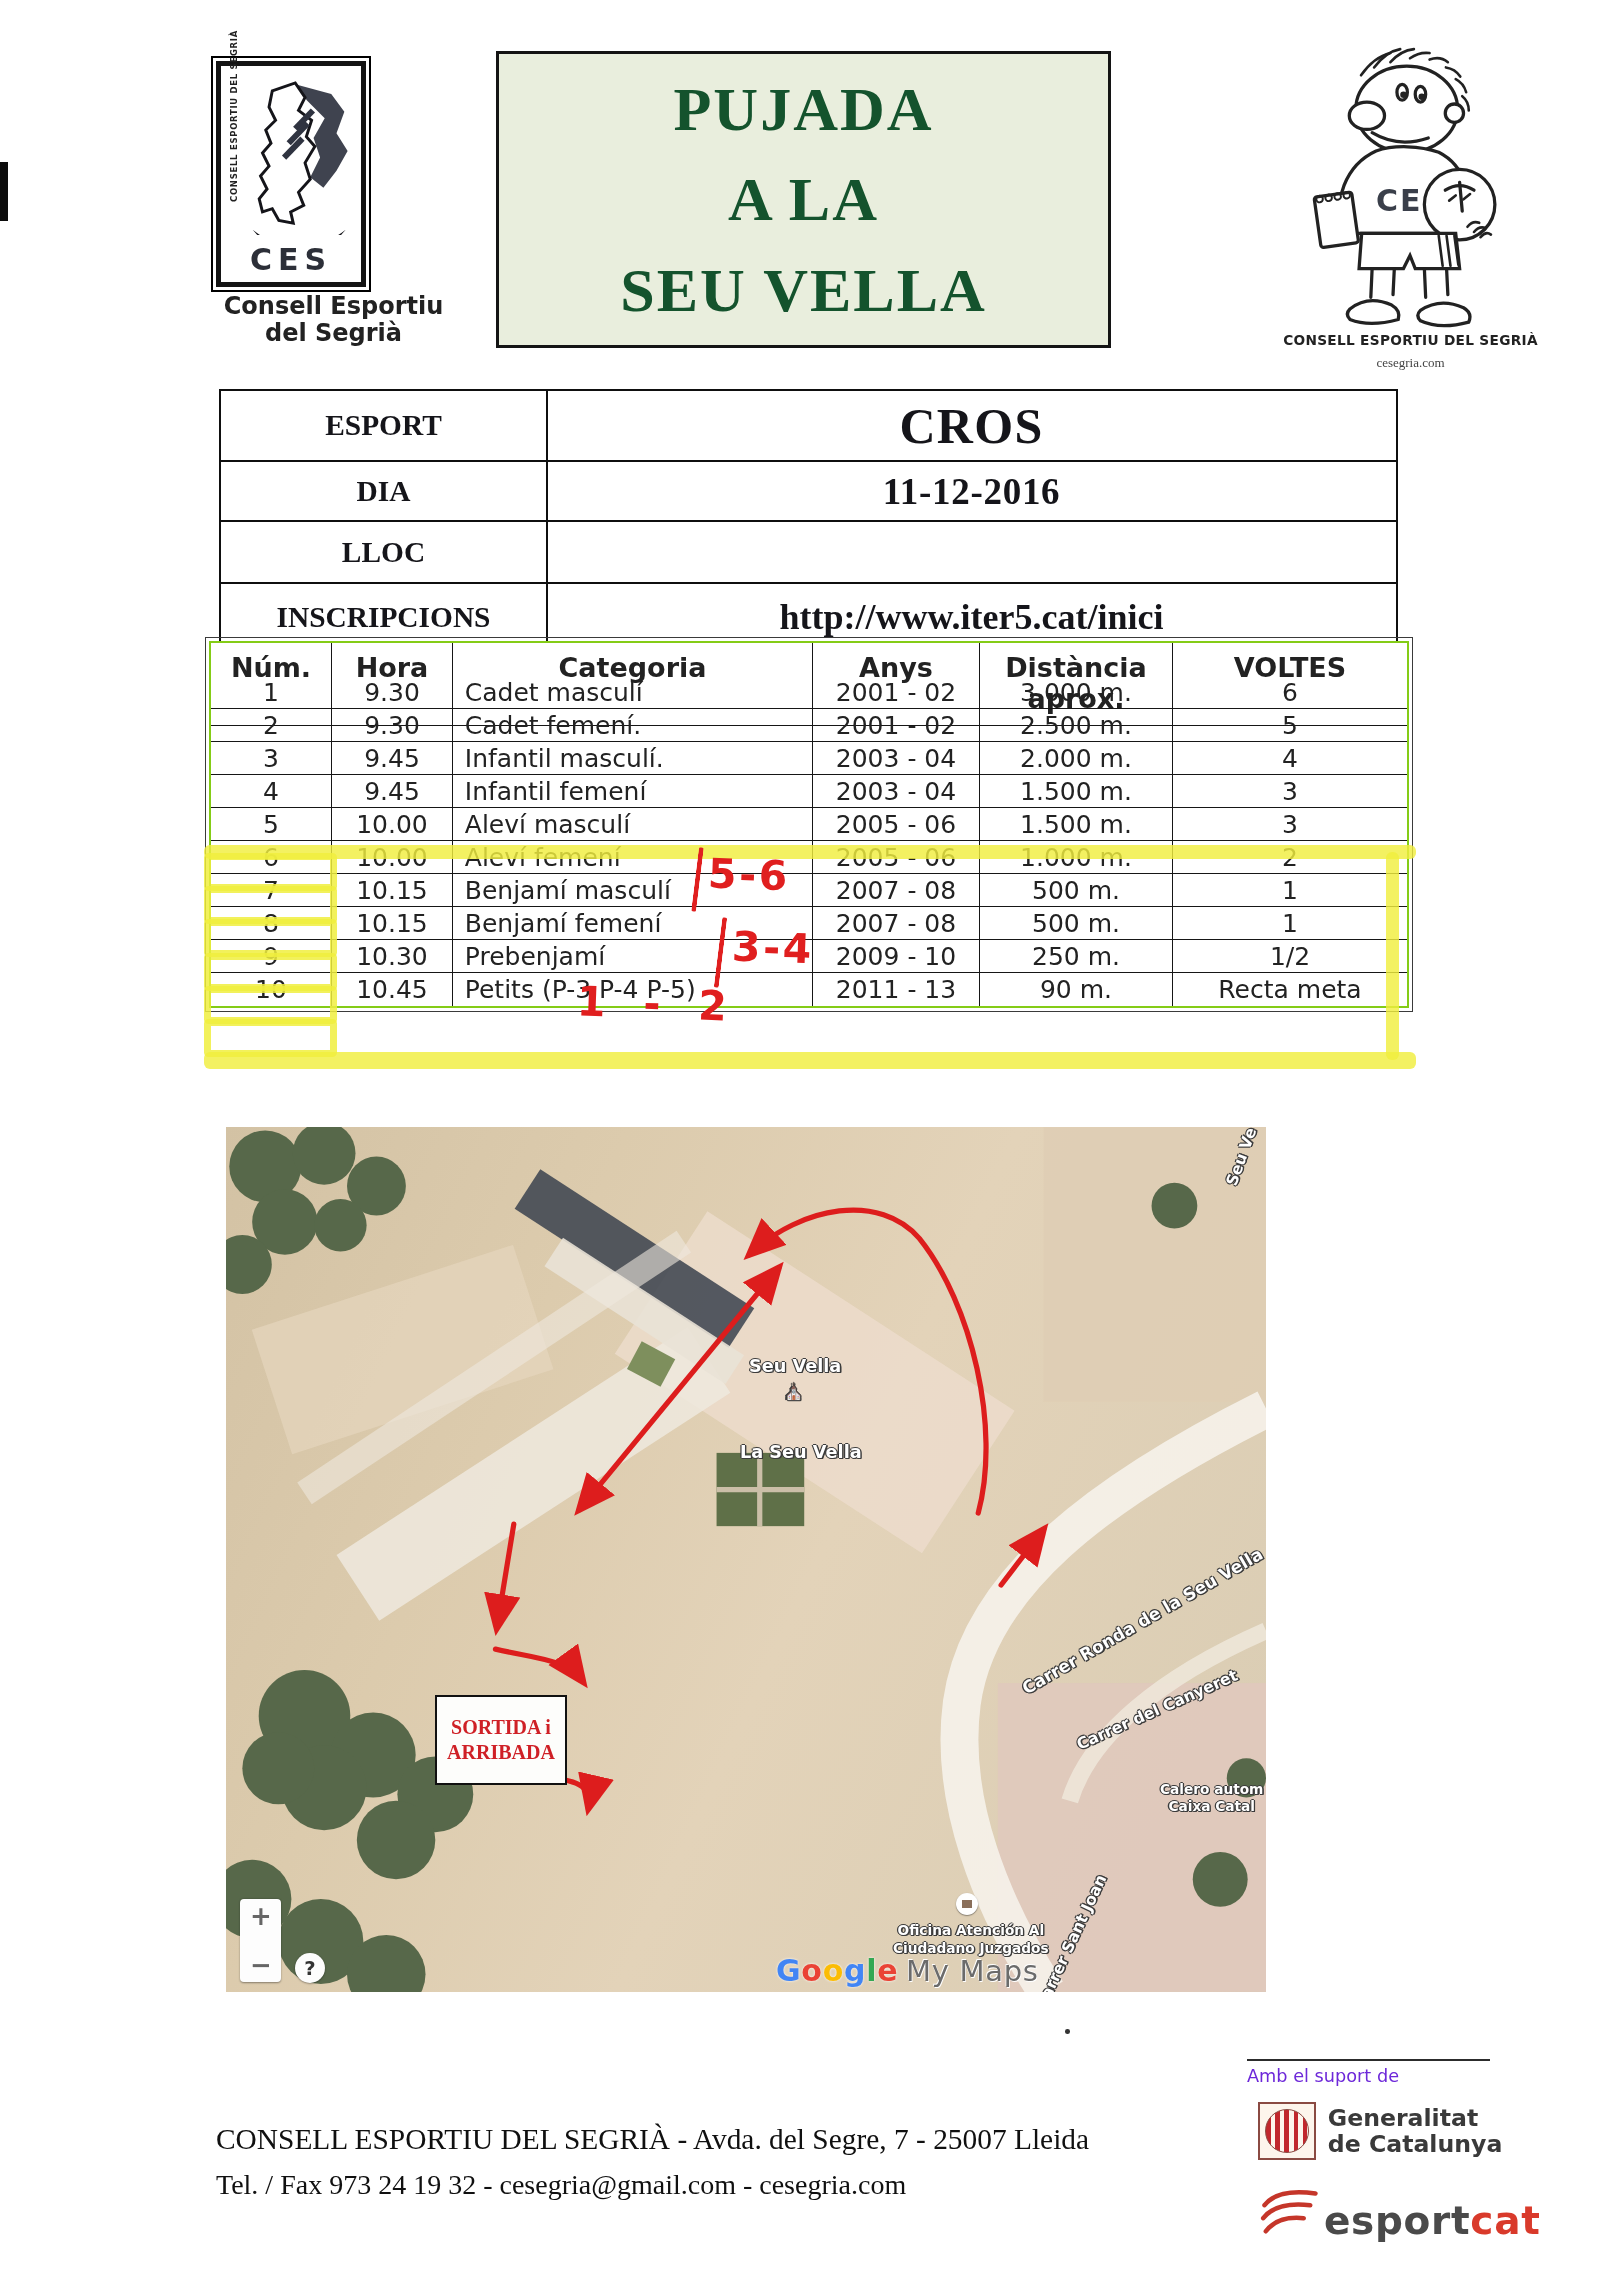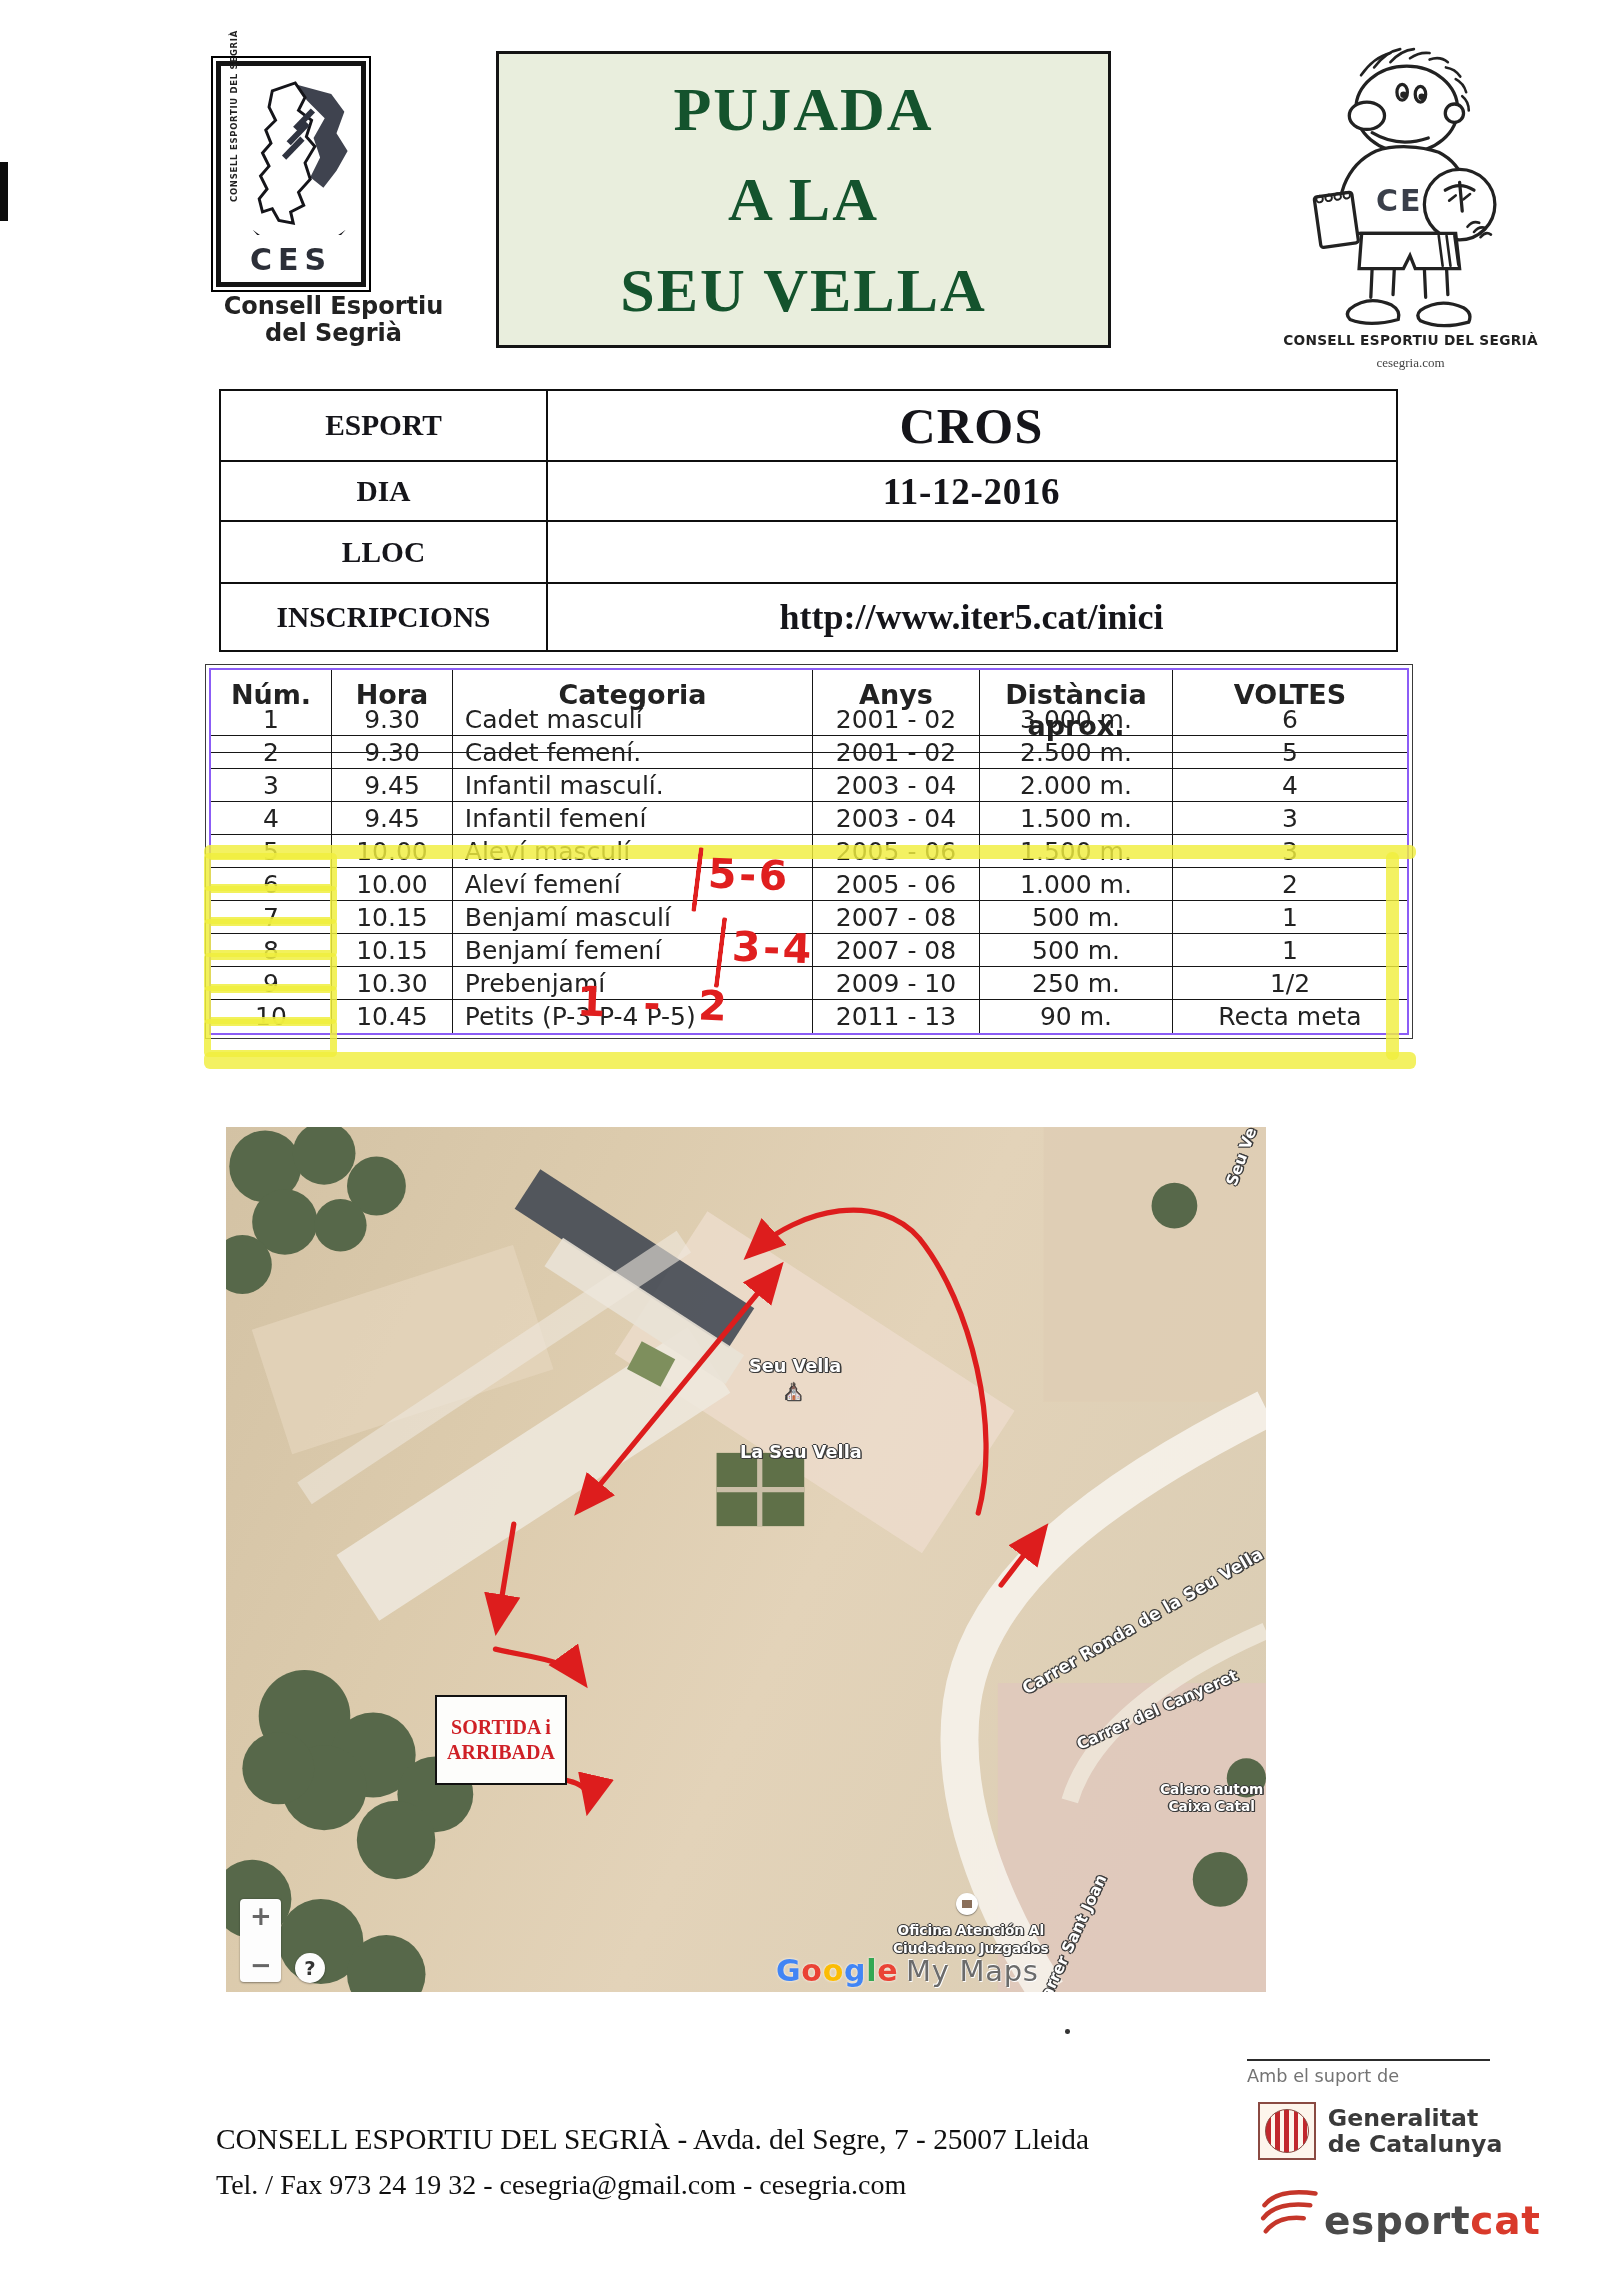--- a/index.html
+++ b/index.html
@@ -35,21 +35,21 @@
   .info-value{display:flex;align-items:center;justify-content:center;
     font-family:"Liberation Serif",serif;font-weight:bold;color:#15151a;}
   .v-xl{font-size:50px;letter-spacing:1.3px;}
   .v-lg{font-size:37px;letter-spacing:0.7px;}
   .v-md{font-size:36px;font-family:Liberation Serif, serif;}
   .lloc-main{font-size:39px;}
   .lloc-rest{font-size:27.5px;}
   .r1{height:69px;} .r2{height:58px;} .r3{height:60px;} .r4{height:66px;}
 
   
-  #schedule{left:209px;top:668px;width:1196px;border:2px solid #8b5cf6;outline:1.3px solid #3a3a3a;outline-offset:3.3px;background:#fff;
+  #schedule{left:209px;top:641px;width:1196px;border:2px solid #84cc16;outline:1.3px solid #3a3a3a;outline-offset:3.3px;background:#fff;
     display:grid;grid-template-columns:121px 121px 360px 167px 193px 234px;grid-auto-rows:33px;}
   #schedule .hc{height:73px;display:flex;flex-direction:column;align-items:center;justify-content:flex-start;padding-top:9.2px;
     font-weight:bold;font-size:27px;color:#222;border-right:1.3px solid #161616;border-bottom:1.3px solid #161616;}
   #schedule .hc:nth-child(6){border-right:none;}
   #schedule .c{display:flex;align-items:center;justify-content:center;font-size:25px;color:#222;
     border-right:1.3px solid #161616;border-bottom:1.3px solid #161616;overflow:hidden;white-space:nowrap;}
   #schedule .c.cat{justify-content:flex-start;padding-left:11.8px;}
   #schedule .c.last{border-right:none;}
   #schedule .rlast{border-bottom:none;}
 
@@ -80,21 +80,21 @@
     text-shadow:0.7px 0.7px 0 #fff,-0.7px -0.7px 0 #fff;}
   #office-marker{position:absolute;left:730px;top:766px;width:22px;height:22px;border-radius:50%;background:#fff;
     box-shadow:0 0.7px 1.3px rgba(0,0,0,.5);display:flex;align-items:center;justify-content:center;}
   #office-marker i{display:block;width:9.2px;height:7.9px;background:#8a6f5a;}
   #map-dot{left:1065px;top:2029px;width:4.6px;height:4.6px;border-radius:50%;background:#333;}
 
   
   #footer-address{left:216px;top:2123px;width:982px;font-family:"Liberation Serif",serif;font-size:29.4px;color:#101010;}
   #footer-contact{left:216px;top:2169px;width:982px;font-family:"Liberation Serif",serif;font-size:28px;color:#101010;}
   #support-rule{left:1247px;top:2059px;width:243px;height:2px;background:#2c2c2c;}
-  #support-label{left:1247px;top:2066px;font-size:17.7px;color:#737373;}
+  #support-label{left:1247px;top:2066px;font-size:17.7px;color:#6d28d9;}
   #gencat{left:1258px;top:2102px;display:flex;align-items:center;gap:11.8px;}
   #gencat-shield{width:54px;height:54px;border:2px solid #8a4a42;background:#fdf5ec;display:flex;align-items:center;justify-content:center;}
   #gencat-shield i{display:block;width:42px;height:42px;border-radius:50%;
     background:repeating-linear-gradient(90deg,#c1272d 0 4.6px,#fdf5ec 4.6px 9.2px);border:1.3px solid #8a4a42;}
   #gencat-text{font-weight:bold;font-size:23.6px;line-height:1.12;color:#3a3a3a;}
   #esportcat{left:1258px;top:2184px;display:flex;align-items:flex-end;gap:3.9px;}
   #esportcat-text{font-weight:bold;font-size:39px;letter-spacing:0.7px;line-height:1;}
   #esportcat-text .ec1{color:#4a4a4a;} #esportcat-text .ec2{color:#d93a2b;}
 </style>
 </head>

